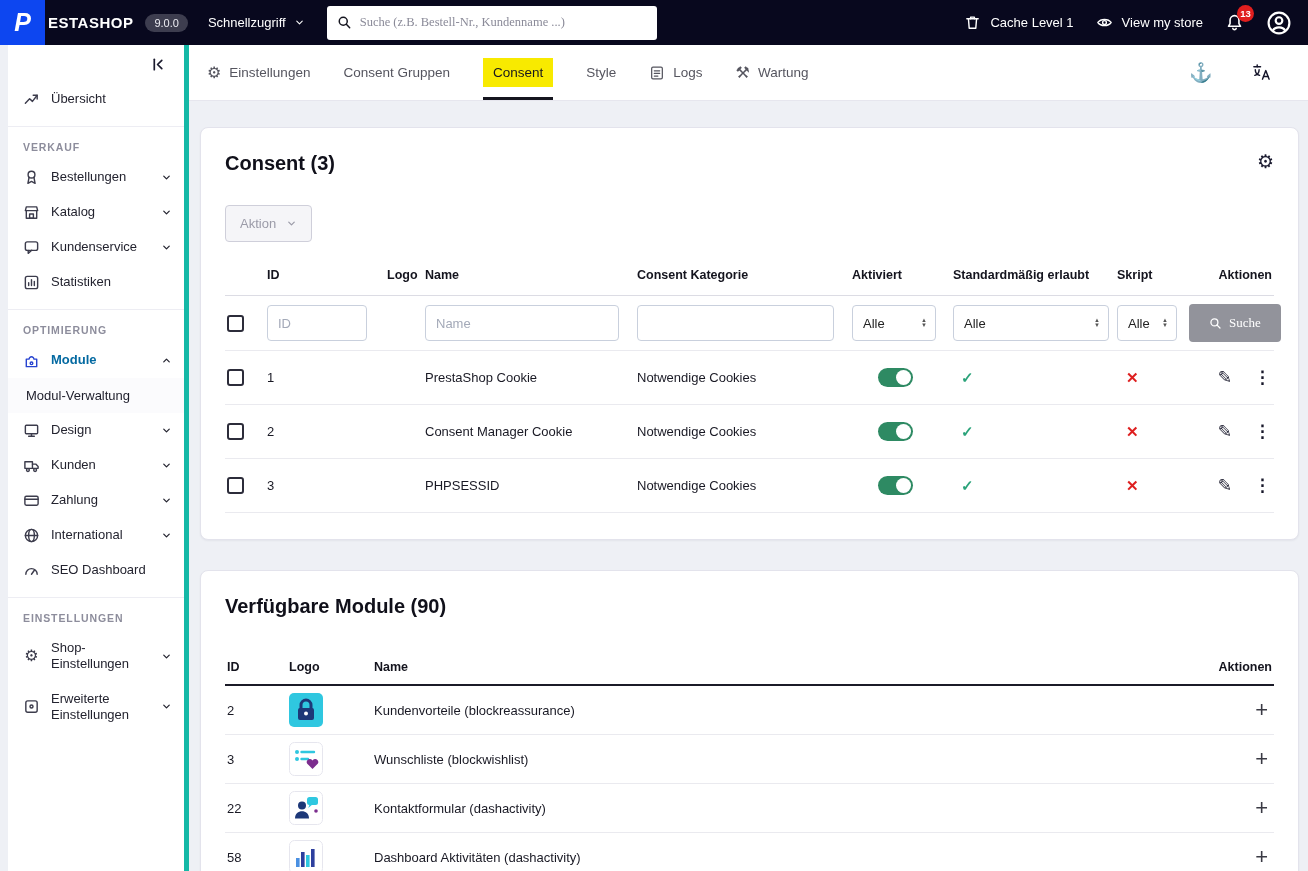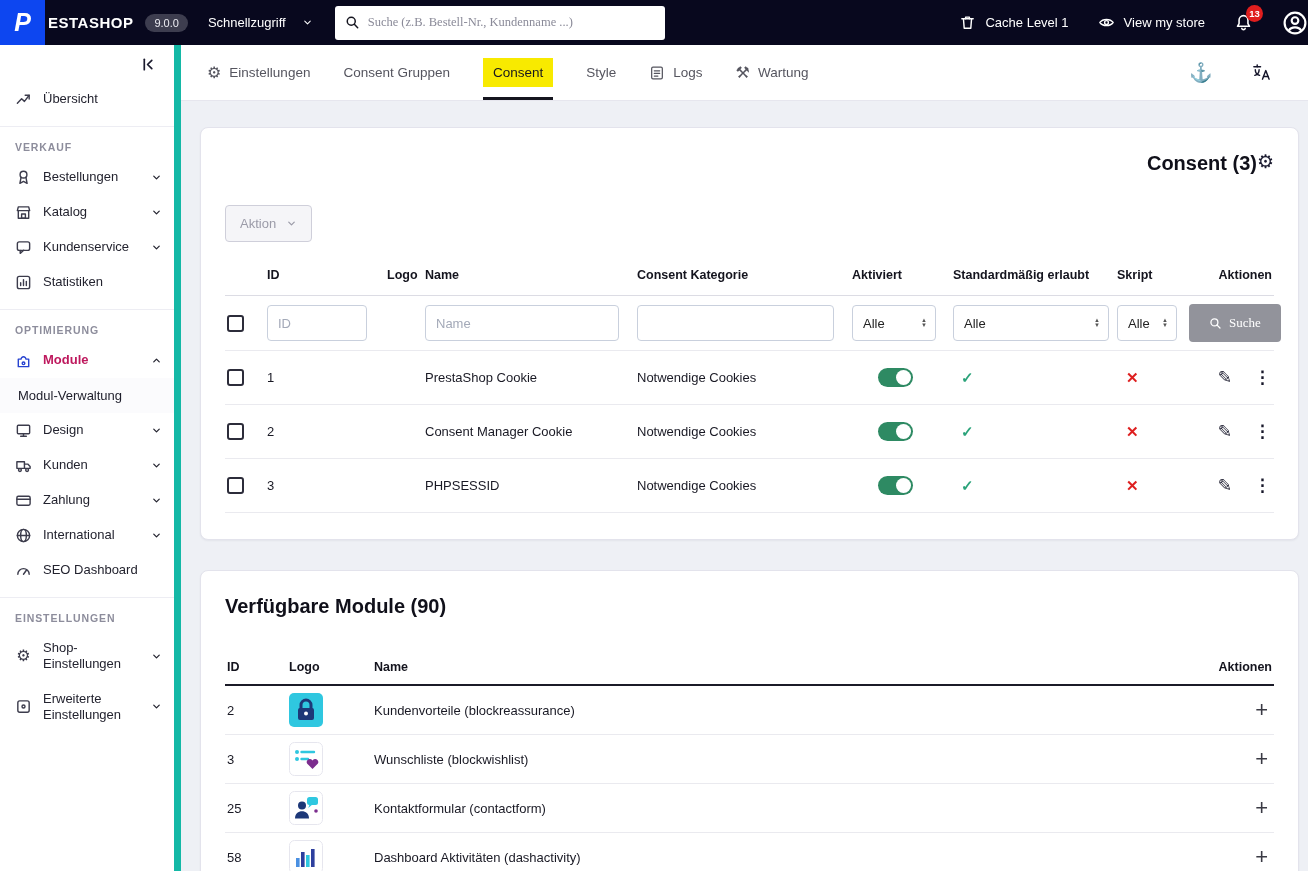--- a/index.html
+++ b/index.html
@@ -5,37 +5,37 @@
   *{box-sizing:border-box;margin:0;padding:0}
   html,body{width:1308px;height:871px;overflow:hidden}
   body{background:#eef0f5;font-family:"Liberation Sans",sans-serif;color:#1a1a26}
 
   
   .topbar{position:fixed;top:0;left:0;width:100%;height:45px;background:#08081e;display:flex;align-items:center;z-index:20}
   .logo-wrap{display:flex;align-items:center;cursor:pointer}
   .logo-sq{width:45px;height:45px;background:#0d46f0;display:flex;align-items:center;justify-content:center;color:#fff;font-weight:bold;font-style:italic;font-size:25px}
   .brand{color:#fff;font-weight:bold;font-size:15px;letter-spacing:.5px;margin-left:3px}
   .ver{background:#3d3d4f;color:#ececf2;font-size:11px;padding:3px 9px;border-radius:10px;margin-left:12px}
-  .quick{color:#fff;font-size:13px;margin-left:20px;display:flex;align-items:center;gap:16px;cursor:pointer}
+  .quick{color:#fff;font-size:13px;margin-left:20px;display:flex;align-items:center;gap:8px;cursor:pointer}
   .search{margin-left:22px;width:330px;height:34px;background:#fff;border-radius:3px;display:flex;align-items:center;padding:0 10px;gap:8px}
   .search input{border:none;outline:none;flex:1;font-size:12.5px;color:#0c4a6e;font-family:Liberation Serif, serif;background:transparent}
   .search input::placeholder{color:#8a8a98}
-  .top-right{margin-left:auto;display:flex;align-items:center;gap:29px;}
+  .top-right{margin-left:auto;display:flex;align-items:center;gap:22px;padding-right:16px}
   .top-item{display:flex;align-items:center;gap:9px;font-size:13px;color:#fff;cursor:pointer}
   .bell-wrap{position:relative;cursor:pointer;display:flex}
   .badge{position:absolute;top:-8px;right:-10px;background:#e01e1e;color:#fff;font-size:9.5px;min-width:17px;height:17px;border-radius:9px;display:flex;align-items:center;justify-content:center;font-weight:bold;padding:0 3px}
   .tic{width:17px;height:17px;stroke:#fff;fill:none;stroke-width:1.5;stroke-linecap:round;stroke-linejoin:round}
   .avic{width:26px;height:26px;stroke:#fff;fill:none;stroke-width:1.5;stroke-linecap:round;stroke-linejoin:round}
 
   
-  .sidebar{position:fixed;top:45px;left:0;width:181px;height:calc(100% - 45px);background:#fff;border-right:7px solid #14b8a6;overflow:hidden;z-index:10}
+  .sidebar{position:fixed;top:45px;left:8px;width:181px;height:calc(100% - 45px);background:#fff;border-right:5px solid #14b8a6;overflow:hidden;z-index:10}
   .collapse-row{display:flex;justify-content:flex-end;padding:12px 18px 10px}
   .sb-item{display:flex;align-items:center;gap:11px;padding:9px 12px 9px 15px;font-size:13px;color:#23232f;cursor:pointer}
   .sb-label{flex:0 1 auto;max-width:97px;line-height:1.25}
-  .sb-item.active{color:#be185d;font-weight:bold}
+  .sb-item.active{color:#0369a1;font-weight:bold}
   .sb-sub{display:block;padding:10px 12px 10px 18px;font-size:13px;color:#1d1d2a;cursor:pointer;background:#fbfbfd}
   .sb-section{border-top:1px solid #ededf3;margin-top:9px;padding:14px 0 7px 15px;font-size:10.5px;font-weight:bold;letter-spacing:.9px;color:#8d8d9c}
   .sic{width:17px;height:17px;flex:0 0 17px;stroke:#3c3c4c;fill:none;stroke-width:1.5;stroke-linecap:round;stroke-linejoin:round}
   .sb-item.active .sic{stroke:#2743d0}
   .chev{width:11px;height:11px;stroke:#23232f;fill:none;stroke-width:1.8;stroke-linecap:round;stroke-linejoin:round;margin-left:auto;flex:0 0 11px}
   .gear-glyph-side{font-size:16px;line-height:1;color:#3c3c4c;width:17px;flex:0 0 17px;text-align:center;font-style:normal}
 
   
   .main{margin-left:181px;padding-top:45px}
   .tabbar{height:56px;background:#fff;border-bottom:1px solid #e6e6ee;display:flex;align-items:center;padding:0 26px;gap:33px}
@@ -44,21 +44,21 @@
   .hl{background:#f8ea00;color:#15151f;padding:7px 10px}
   .tab-glyph{font-size:16px;line-height:1}
   .tabbar-right{margin-left:auto;display:flex;align-items:center;gap:38px;padding-right:10px}
   .anchor-glyph{font-size:19px;color:#15152a;cursor:pointer;line-height:1}
   .lic{width:16px;height:16px;stroke:#55555f;fill:none;stroke-width:1.4;stroke-linecap:round;stroke-linejoin:round}
   .trans-ic{width:21px;height:21px;stroke:#15152a;fill:none;stroke-width:1.5;stroke-linecap:round;stroke-linejoin:round;cursor:pointer}
 
   .content{padding:26px 9px 20px 19px}
   .card{background:#fff;border:1px solid #e3e3ec;border-radius:8px;padding:24px 24px 26px;box-shadow:0 1px 2px rgba(20,20,40,.05)}
   .card2{margin-top:30px}
-  .card-head{display:flex;justify-content:flex-end;align-items:flex-start}
+  .card-head{display:flex;justify-content:space-between;align-items:flex-start}
   .card-title{font-size:20px;font-weight:bold;color:#10101a}
   .card-gear{font-size:19px;color:#1b1b30;cursor:pointer;line-height:1}
   .action-btn{display:inline-flex;align-items:center;gap:10px;margin-top:30px;padding:10px 14px;border:1px solid #cfcfda;border-radius:4px;background:#f5f5f8;color:#9b9ba8;font-size:13px;cursor:default}
 
   table{width:100%;border-collapse:collapse;margin-top:16px;table-layout:fixed}
   th{text-align:left;font-size:12.5px;font-weight:bold;color:#14141e;padding:10px 2px 13px;border-bottom:1px solid #dcdce4}
   th.right,td.right{text-align:right}
   .consent td{padding:8px 2px;font-size:13px;color:#191924;border-bottom:1px solid #eaeaef;vertical-align:middle}
   .consent tr.data td{padding:16px 2px}
   .f-in{height:36px;border:1px solid #c9d0dd;border-radius:4px;padding:0 10px;font-size:13px;color:#333;font-family:inherit;width:calc(100% - 14px);outline:none}
@@ -479,32 +479,32 @@
                   <line x1="12.5" y1="10" x2="25" y2="10" stroke="#2fc7e0" stroke-width="2.4" stroke-linecap="round"></line>
                 <circle cx="8" cy="17" r="2" fill="#2fc7e0"></circle>
                   <line x1="12.5" y1="17" x2="19" y2="17" stroke="#2fc7e0" stroke-width="2.4" stroke-linecap="round"></line>
                 <path d="M23.5,27 L19.3,22.8 a3.1,3.1 0 1 1 4.2,-4.2 a3.1,3.1 0 1 1 4.2,4.2 Z" fill="#7c2d8e"></path>
               </svg>
             </td>
             <td>Wunschliste (blockwishlist)</td>
             <td class="right"><span class="plus">+</span></td>
           </tr>
           <tr>
-            <td>25</td>
+            <td>22</td>
             <td>
               <svg class="mlogo" viewBox="0 0 34 34">
                 <rect x="0.5" y="0.5" width="33" height="33" rx="5" fill="#ffffff" stroke="#e6e6ee"></rect>
                 <rect x="18" y="6" width="11" height="8" rx="2.5" fill="#2fc7e0"></rect>
                 <path d="M20.5,13.5 l-1.2,3.5 l3.8,-3.2 Z" fill="#2fc7e0"></path>
                 <circle cx="13" cy="14.5" r="4" fill="#1d3878"></circle>
                 <path d="M6,27.5 c0,-5 3.4,-7.2 7,-7.2 s7,2.2 7,7.2 Z" fill="#1d3878"></path>
                 <circle cx="27" cy="20" r="1.8" fill="#7c2d8e"></circle>
               </svg>
             </td>
-            <td>Kontaktformular (contactform)</td>
+            <td>Kontaktformular (dashactivity)</td>
             <td class="right"><span class="plus">+</span></td>
           </tr>
           <tr>
             <td>58</td>
             <td>
               <svg class="mlogo" viewBox="0 0 34 34">
                 <rect x="0.5" y="0.5" width="33" height="33" rx="5" fill="#ffffff" stroke="#e6e6ee"></rect>
                 <rect x="7" y="18" width="3.6" height="9" fill="#4a90e2"></rect>
                 <rect x="12" y="12" width="3.6" height="15" fill="#2d3f9e"></rect>
                 <rect x="17" y="15" width="3.6" height="12" fill="#2fc7e0"></rect>

